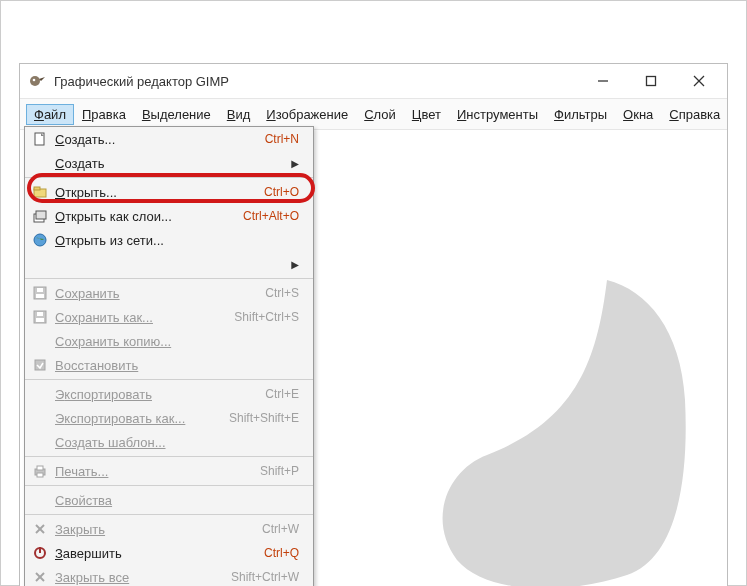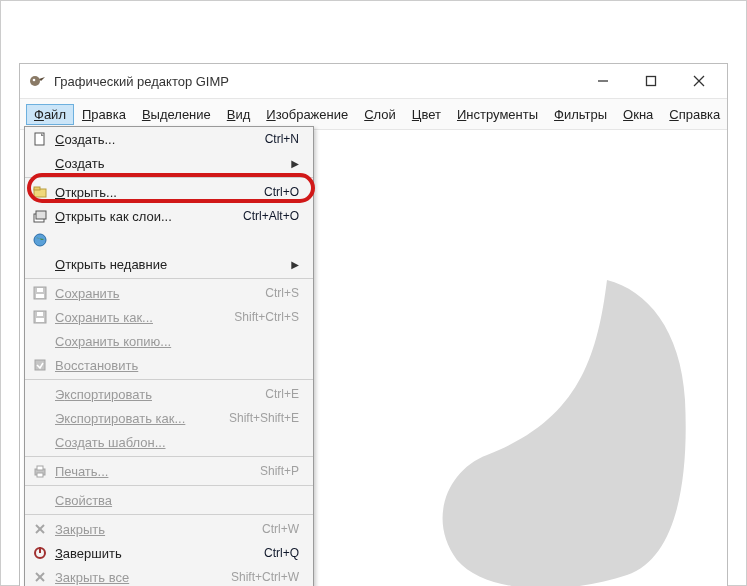--- a/index.html
+++ b/index.html
@@ -109,21 +109,21 @@
       margin: 0 6px 0 2px;
       display: inline-flex; align-items: center; justify-content: center;
       flex-shrink: 0;
     }
     .drop-item .label {
       flex: 1;
       color: #222;
     }
     .drop-item .label.disabled { color: #9a9a9a; text-decoration: underline; }
     .drop-item .shortcut {
-      color: #0f172a;
+      color: #c2410c;
       font-size: 12px;
     }
     .drop-item .shortcut.disabled { color: #a0a0a0; }
     .drop-item .arrow {
       color: #333;
       font-size: 10px;
       margin-left: auto;
     }
     .sep {
       height: 1px;
@@ -235,24 +235,24 @@
           <span class="label"><u>О</u>ткрыть как слои...</span>
           <span class="shortcut">Ctrl+Alt+O</span>
         </div>
         <div class="drop-item">
           <span class="icon">
             <svg width="16" height="16">
               <circle cx="8" cy="8" r="6" fill="#5aa0d8" stroke="#2a6da8"></circle>
               <path d="M4 6 Q6 5 8 7 Q10 9 12 7" fill="#4a8a3a"></path>
             </svg>
           </span>
-        </div>
-        <div class="drop-item">
-          <span class="icon"></span>
-          <span class="label"><u>О</u>ткрыть недавние</span>
+          <span class="label"><u>О</u>ткрыть из сети...</span>
+        </div>
+        <div class="drop-item">
+          <span class="icon"></span>
           <span class="arrow">▶</span>
         </div>
         <div class="sep"></div>
         <div class="drop-item">
           <span class="icon">
             <svg width="16" height="16">
               <rect x="2" y="2" width="12" height="12" fill="#c8c8c8" stroke="#a5a5a5"></rect>
               <rect x="4" y="9" width="8" height="4" fill="#fff"></rect>
               <rect x="5" y="3" width="6" height="4" fill="#fff"></rect>
             </svg>

